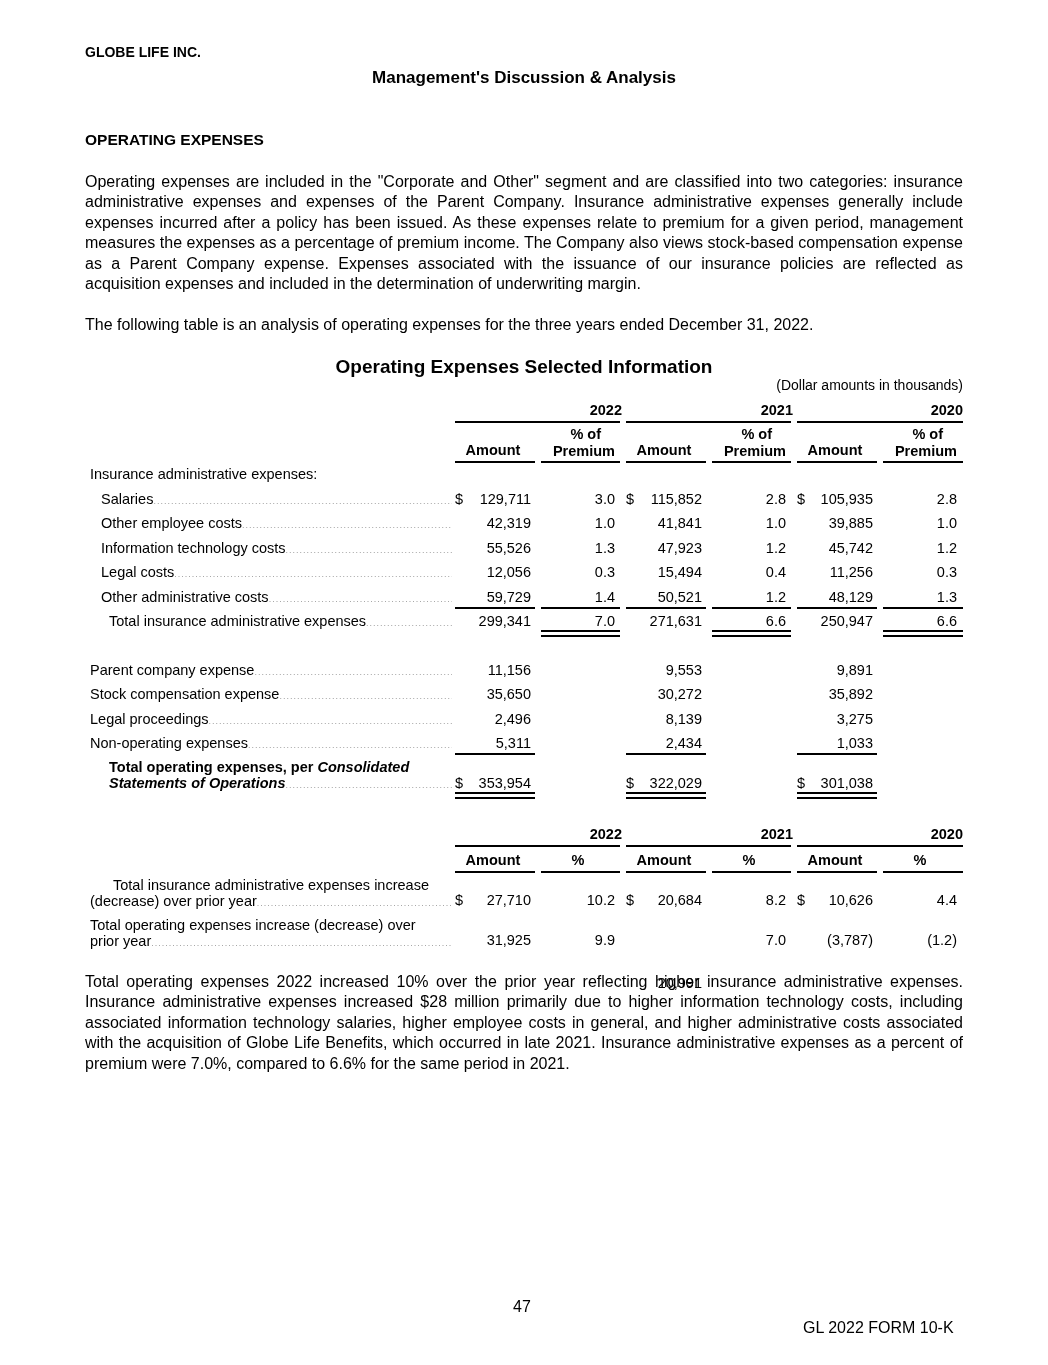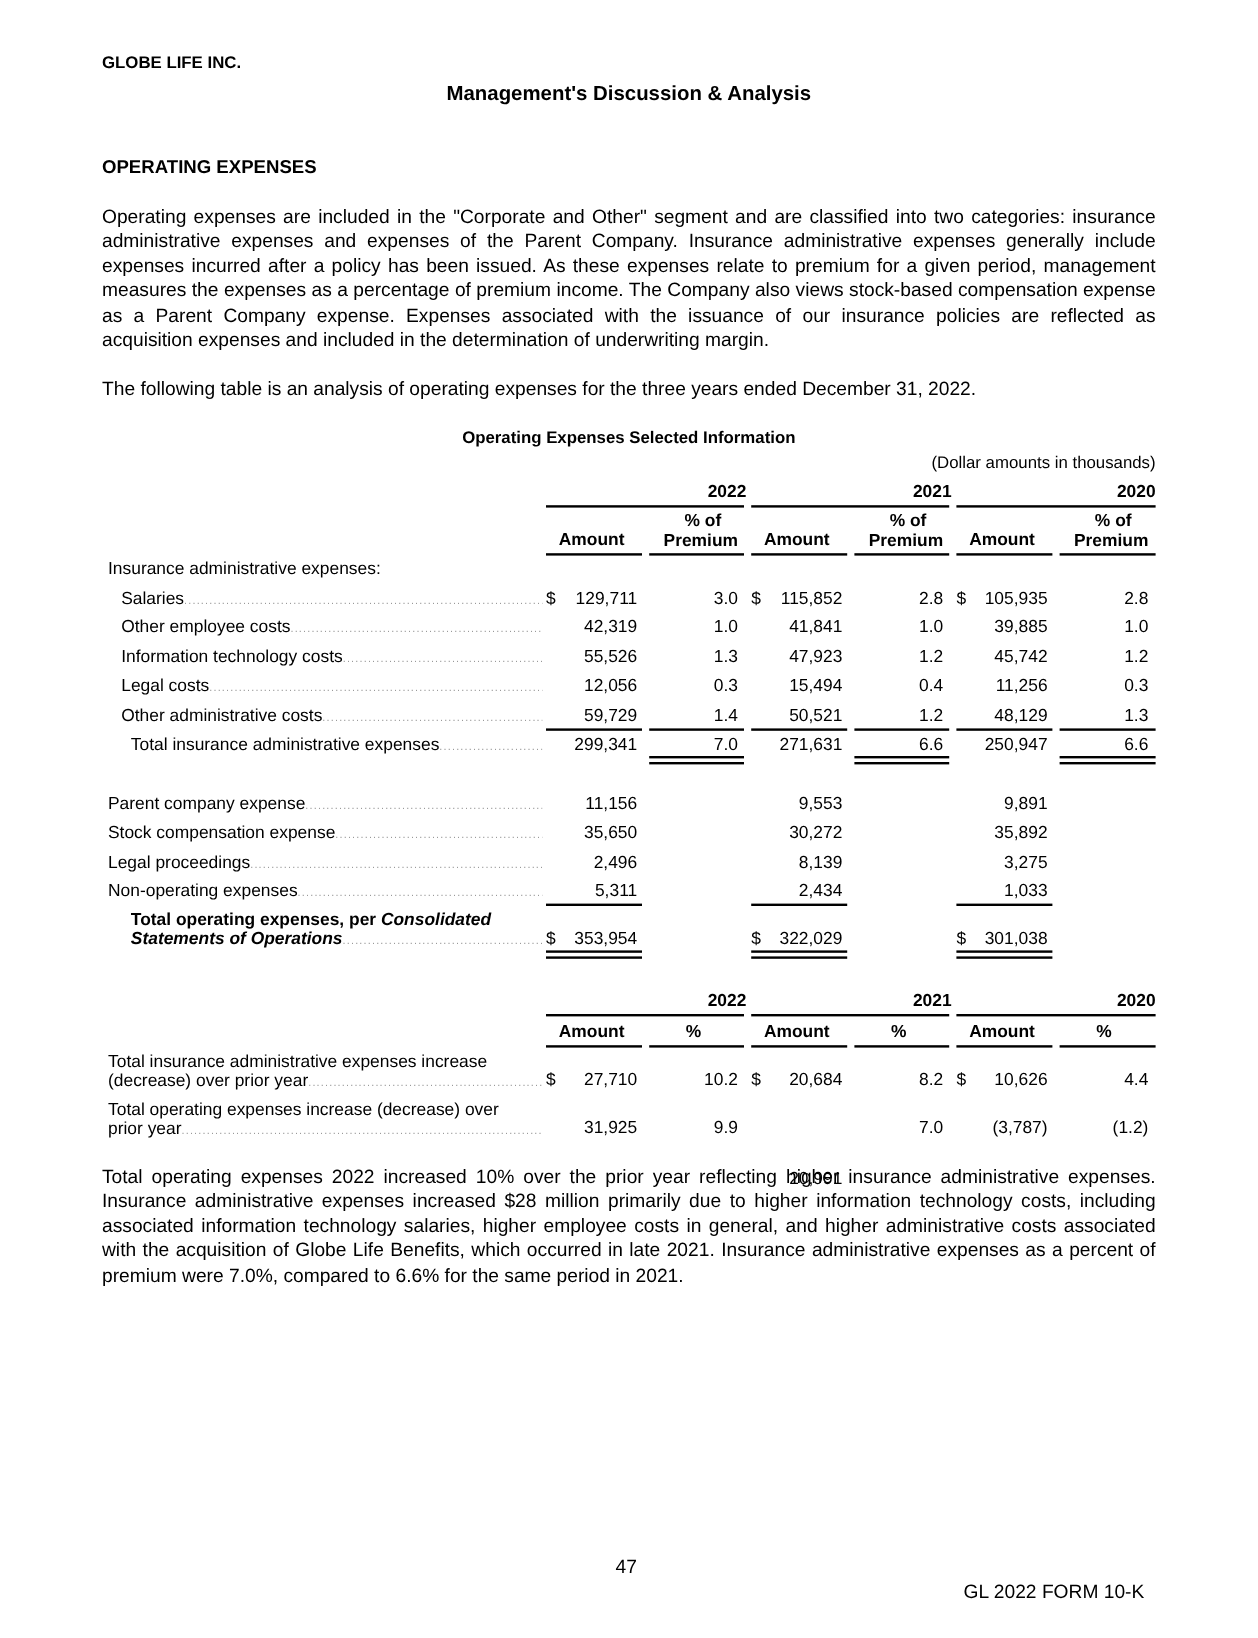--- a/index.html
+++ b/index.html
@@ -5,21 +5,21 @@
   html, body { margin: 0; padding: 0; background: #ffffff; }
   body { width: 1048px; height: 1365px; position: relative; color: #000; font-family: "Liberation Sans", sans-serif; }
   .page { position: absolute; left: 85px; top: 0; width: 878px; }
   .company { position: absolute; top: 44px; left: 0; width: 878px; text-align: left; font-weight: bold; font-size: 14px; }
   .subtitle { position: absolute; top: 68px; left: 0; width: 878px; text-align: center; font-weight: bold; font-size: 17px; }
   .section-title { position: absolute; top: 131px; left: 0; width: 878px; text-align: left; font-weight: bold; font-size: 15.5px; }
   .para { position: absolute; left: 0; width: 878px; font-size: 16px; line-height: 20.4px; text-align: justify; }
   .p1 { top: 172px; }
   .p2 { top: 315px; }
   .p3 { top: 972px; }
-  .tbl-title { position: absolute; top: 356px; left: 0; width: 878px; text-align: center; font-weight: bold; font-size: 14px; }
+  .tbl-title { position: absolute; top: 356px; left: 0; width: 878px; text-align: center; font-weight: bold; font-size: 19px; }
   .tbl-sub { position: absolute; top: 377px; left: 0; width: 878px; text-align: right; font-size: 14px; }
 
   .tbl { position: absolute; left: 0; width: 878px; font-size: 14.5px; }
   .row { position: absolute; left: 0; width: 878px; height: 22px; }
   .label { position: absolute; left: 5px; width: 362px; white-space: nowrap; overflow: hidden; }
   .label .dots { color: #999; font-size: 9px; letter-spacing: 1px; }
   .cell { position: absolute; text-align: right; }
   .c1 { left: 370px; width: 76px; } .p1c { left: 456px; width: 74px; }
   .c2 { left: 541px; width: 76px; } .p2c { left: 627px; width: 74px; }
   .c3 { left: 712px; width: 76px; } .p3c { left: 798px; width: 74px; }
@@ -202,21 +202,21 @@
       <div class="cell hdr p3c" style="text-align:center;">%</div>
     </div>
     <div class="rule" style="top:871px;left:370px;width:80px;"></div>
     <div class="rule" style="top:871px;left:456px;width:79px;"></div>
     <div class="rule" style="top:871px;left:541px;width:80px;"></div>
     <div class="rule" style="top:871px;left:627px;width:79px;"></div>
     <div class="rule" style="top:871px;left:712px;width:80px;"></div>
     <div class="rule" style="top:871px;left:798px;width:80px;"></div>
 
     <div class="row" style="top:877px;height:34px;">
-      <div class="label" style="line-height:16px;"><span>Total insurance administrative expenses increase</span><br><span>(decrease) over prior year</span><span class="dots">..................................................................................................</span></div>
+      <div class="label" style="line-height:16px;text-align:center;"><span>Total insurance administrative expenses increase</span><br><span>(decrease) over prior year</span><span class="dots">..................................................................................................</span></div>
       <div class="cell c1" style="top:15px;"><span class="dollar">$</span><span>27,710</span></div>
       <div class="cell p1c" style="top:15px;">10.2</div>
       <div class="cell c2" style="top:15px;"><span class="dollar">$</span><span>20,684</span></div>
       <div class="cell p2c" style="top:15px;">8.2</div>
       <div class="cell c3" style="top:15px;"><span class="dollar">$</span><span>10,626</span></div>
       <div class="cell p3c" style="top:15px;">4.4</div>
     </div>
 
     <div class="row" style="top:917px;height:34px;">
       <div class="label" style="line-height:16px;"><span>Total operating expenses increase (decrease) over</span><br><span>prior year</span><span class="dots">..................................................................................................</span></div>

